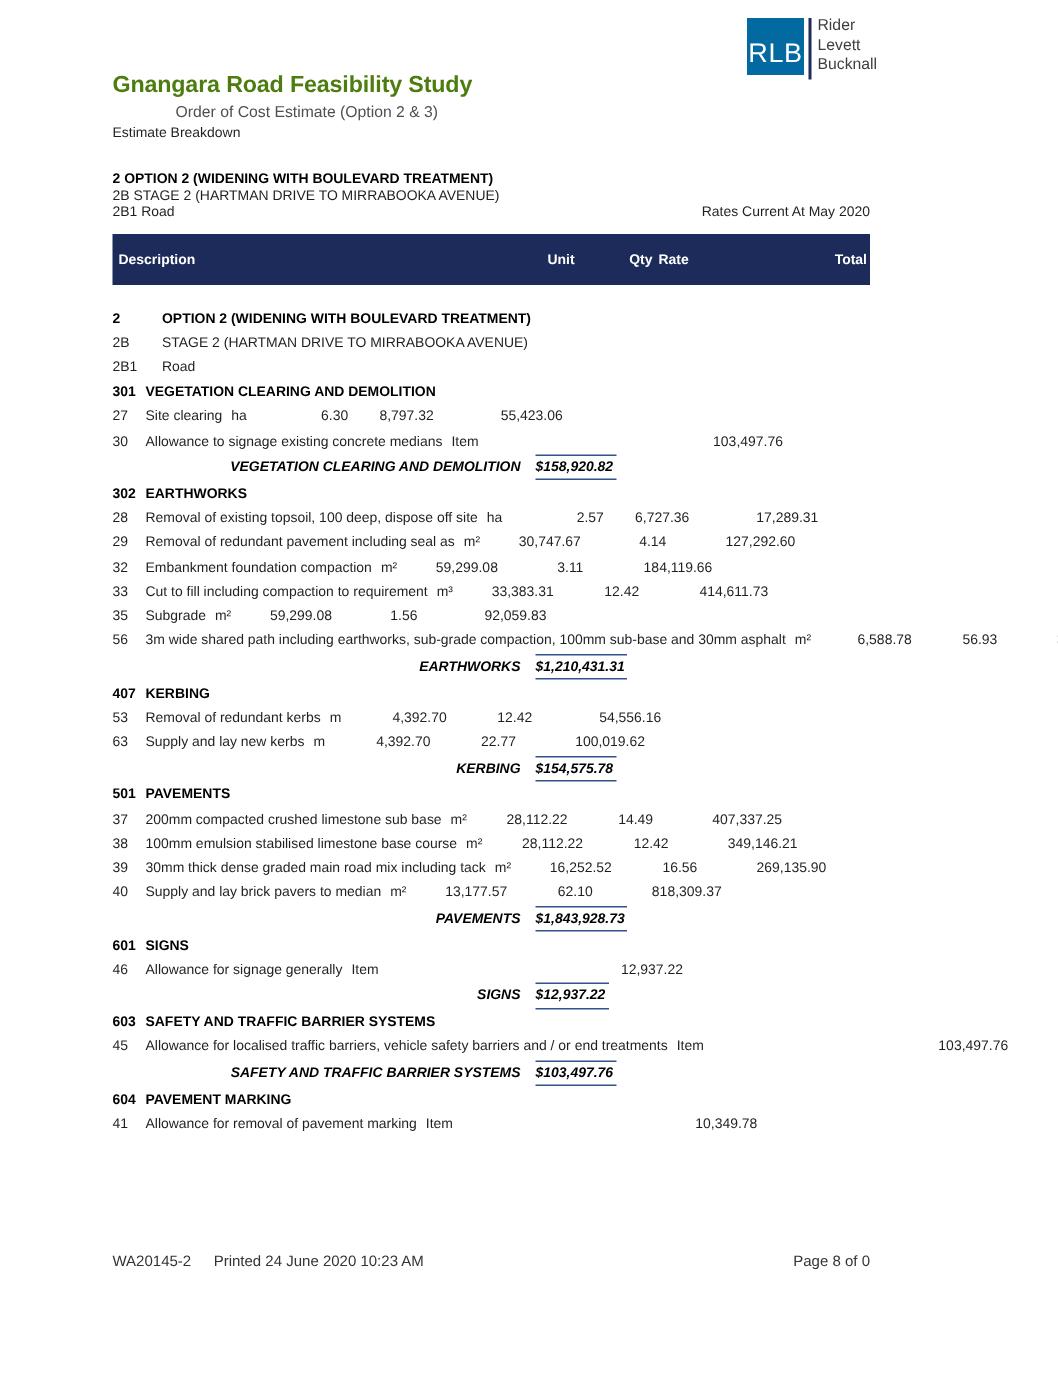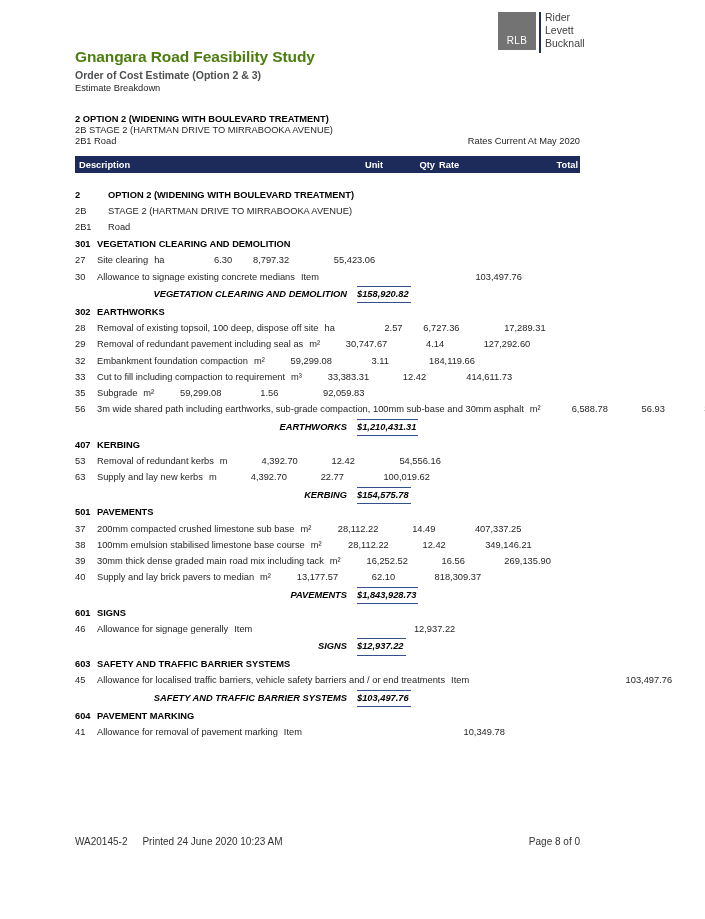--- a/index.html
+++ b/index.html
@@ -1,36 +1,36 @@
 <!DOCTYPE html>
 <html><head>
 <meta charset="utf-8">
 <style>
   html,body{margin:0;padding:0;background:#ffffff;}
   .page{width:705px;height:919px;position:relative;background:#fff;
         font-family:"Liberation Sans",sans-serif;color:#1f1f1f;overflow:hidden;}
 
   
   .logo{position:absolute;top:12px;left:498px;display:flex;align-items:flex-start;}
-  .logo-square{width:38px;height:38px;background:#737373;color:#fff;display:flex;
-               align-items:flex-end;justify-content:center;font-size:10px;letter-spacing:.4px;
+  .logo-square{width:38px;height:38px;background:#0369a1;color:#fff;display:flex;
+               align-items:flex-end;justify-content:center;font-size:18px;letter-spacing:.4px;
                padding-bottom:4px;box-sizing:border-box;}
   .logo-sep{width:2px;height:41px;background:#1f2b58;margin:0 4px 0 3px;}
   .logo-name{font-size:10.5px;line-height:13px;color:#3e3f41;margin-top:-1px;}
 
   .content{position:absolute;left:75px;top:0;width:505px;}
   .title{margin-top:48px;font-size:15.5px;font-weight:bold;color:#4d7c0f;letter-spacing:-.1px;}
-  .subtitle{margin-top:3px;font-size:10.5px;font-weight:bold;color:#4e4f51;}
+  .subtitle{margin-top:3px;font-size:10.5px;font-weight:normal;color:#4e4f51;margin-left:42px;}
   .breakdown{margin-top:2px;font-size:9.3px;color:#1f1f1f;}
   .opt{margin-top:21px;font-size:9.3px;font-weight:bold;color:#000;}
   .stage{margin-top:1px;font-size:9.3px;}
   .roadline{margin-top:1px;font-size:9.3px;display:flex;justify-content:space-between;}
 
   
-  .thead{margin-top:10px;height:17px;background:#1d2b5b;color:#fff;display:flex;
+  .thead{margin-top:10px;height:34px;background:#1d2b5b;color:#fff;display:flex;
          align-items:center;font-size:9.3px;font-weight:bold;}
   .thead>div{box-sizing:border-box;}
   .h-desc{flex:1;padding-left:4px;}
   .h-unit{width:34px;text-align:center;}
   .h-qty{width:48px;text-align:right;padding-right:4px;}
   .h-rate{width:55px;padding-right:2px;}
   .h-total{width:86px;text-align:right;padding-right:2px;}
 
   
   .tbody{margin-top:14px;font-size:9.3px;line-height:13.2px;}

